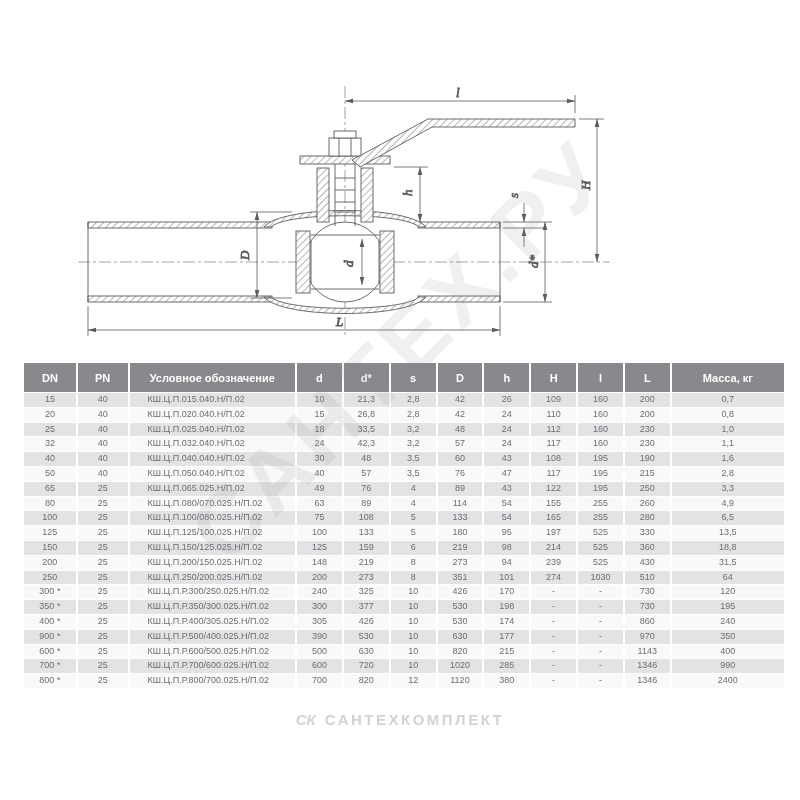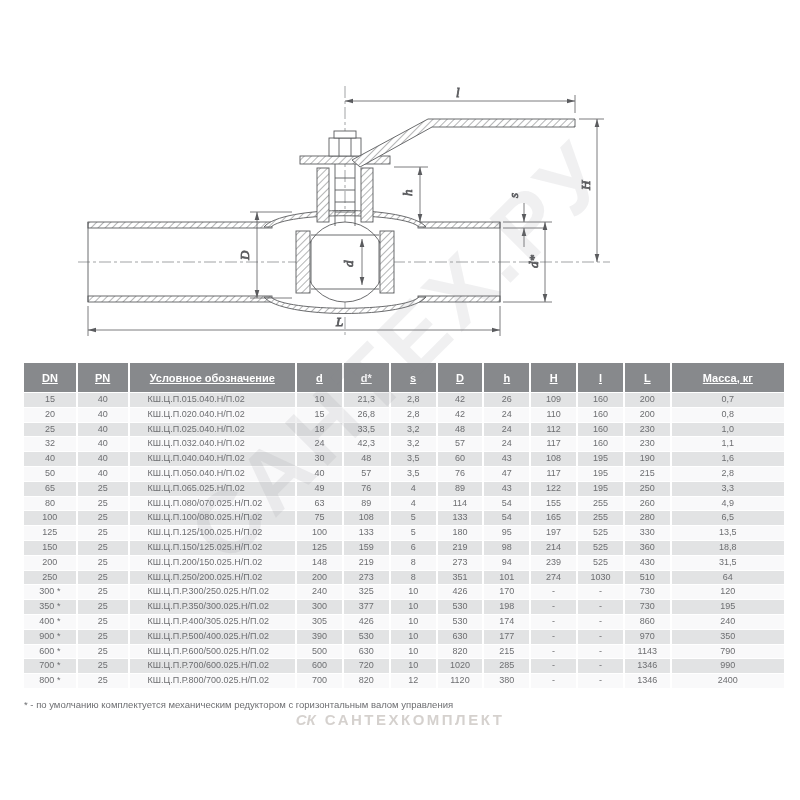--- a/index.html
+++ b/index.html
@@ -10,21 +10,21 @@
 
   
   .dimlbl{font-family:"Liberation Serif",serif;font-style:italic;font-size:13px;fill:#5a5b5e;}
   .cl{stroke:#7a7b7e;stroke-width:0.7;stroke-dasharray:12 3 3 3;fill:none;}
   .ln{stroke:#5a5b5e;stroke-width:0.9;fill:none;}
   .dim{stroke:#5a5b5e;stroke-width:0.8;fill:none;}
 
   table.spec{position:absolute;left:24px;top:363px;width:760px;border-collapse:separate;
              border-spacing:0;table-layout:fixed;}
   table.spec th{background:#87898C;color:#fff;font-size:11px;font-weight:bold;height:29px;
-                padding:0 10px;border-left:2px solid #fff;text-align:center;overflow:hidden;white-space:nowrap;text-decoration:underline;}
+                padding:0 10px;border-left:2px solid #fff;text-align:center;overflow:hidden;white-space:nowrap;}
   table.spec th:first-child{border-left:none;}
   table.spec td{font-size:9px;color:#6D6E71;height:13.8px;line-height:13.8px;padding:0 2px;
                 text-align:center;border-left:2px solid #fff;border-top:1px solid #fff;
                 overflow:hidden;white-space:nowrap;}
   table.spec td:first-child{border-left:none;}
   table.spec tbody tr:nth-child(odd) td{background:#E2E3E4;}
   table.spec tbody tr:nth-child(even) td{background:#F9F9FA;}
   table.spec td:nth-child(3){text-align:left;padding-left:18px;}
 
   .footnote{position:absolute;left:24px;top:699px;font-size:9.5px;color:#6D6E71;}
@@ -407,21 +407,21 @@
           <td>25</td>
           <td>КШ.Ц.П.Р.600/500.025.Н/П.02</td>
           <td>500</td>
           <td>630</td>
           <td>10</td>
           <td>820</td>
           <td>215</td>
           <td>-</td>
           <td>-</td>
           <td>1143</td>
-          <td>790</td>
+          <td>400</td>
         </tr>
         <tr>
           <td>700 *</td>
           <td>25</td>
           <td>КШ.Ц.П.Р.700/600.025.Н/П.02</td>
           <td>600</td>
           <td>720</td>
           <td>10</td>
           <td>1020</td>
           <td>285</td>
@@ -440,21 +440,20 @@
           <td>1120</td>
           <td>380</td>
           <td>-</td>
           <td>-</td>
           <td>1346</td>
           <td>2400</td>
         </tr>
       </tbody>
   </table>
 
-  <div class="footnote">* - по умолчанию комплектуется механическим редуктором с горизонтальным валом управления</div>
 
   <div class="wm-diag">САНТЕХ.РУ</div>
 
   <div class="wm-footer">
     <span class="wm-logo">СК</span><span>САНТЕХКОМПЛЕКТ</span>
   </div>
 
 </div>
 
 </body></html>

